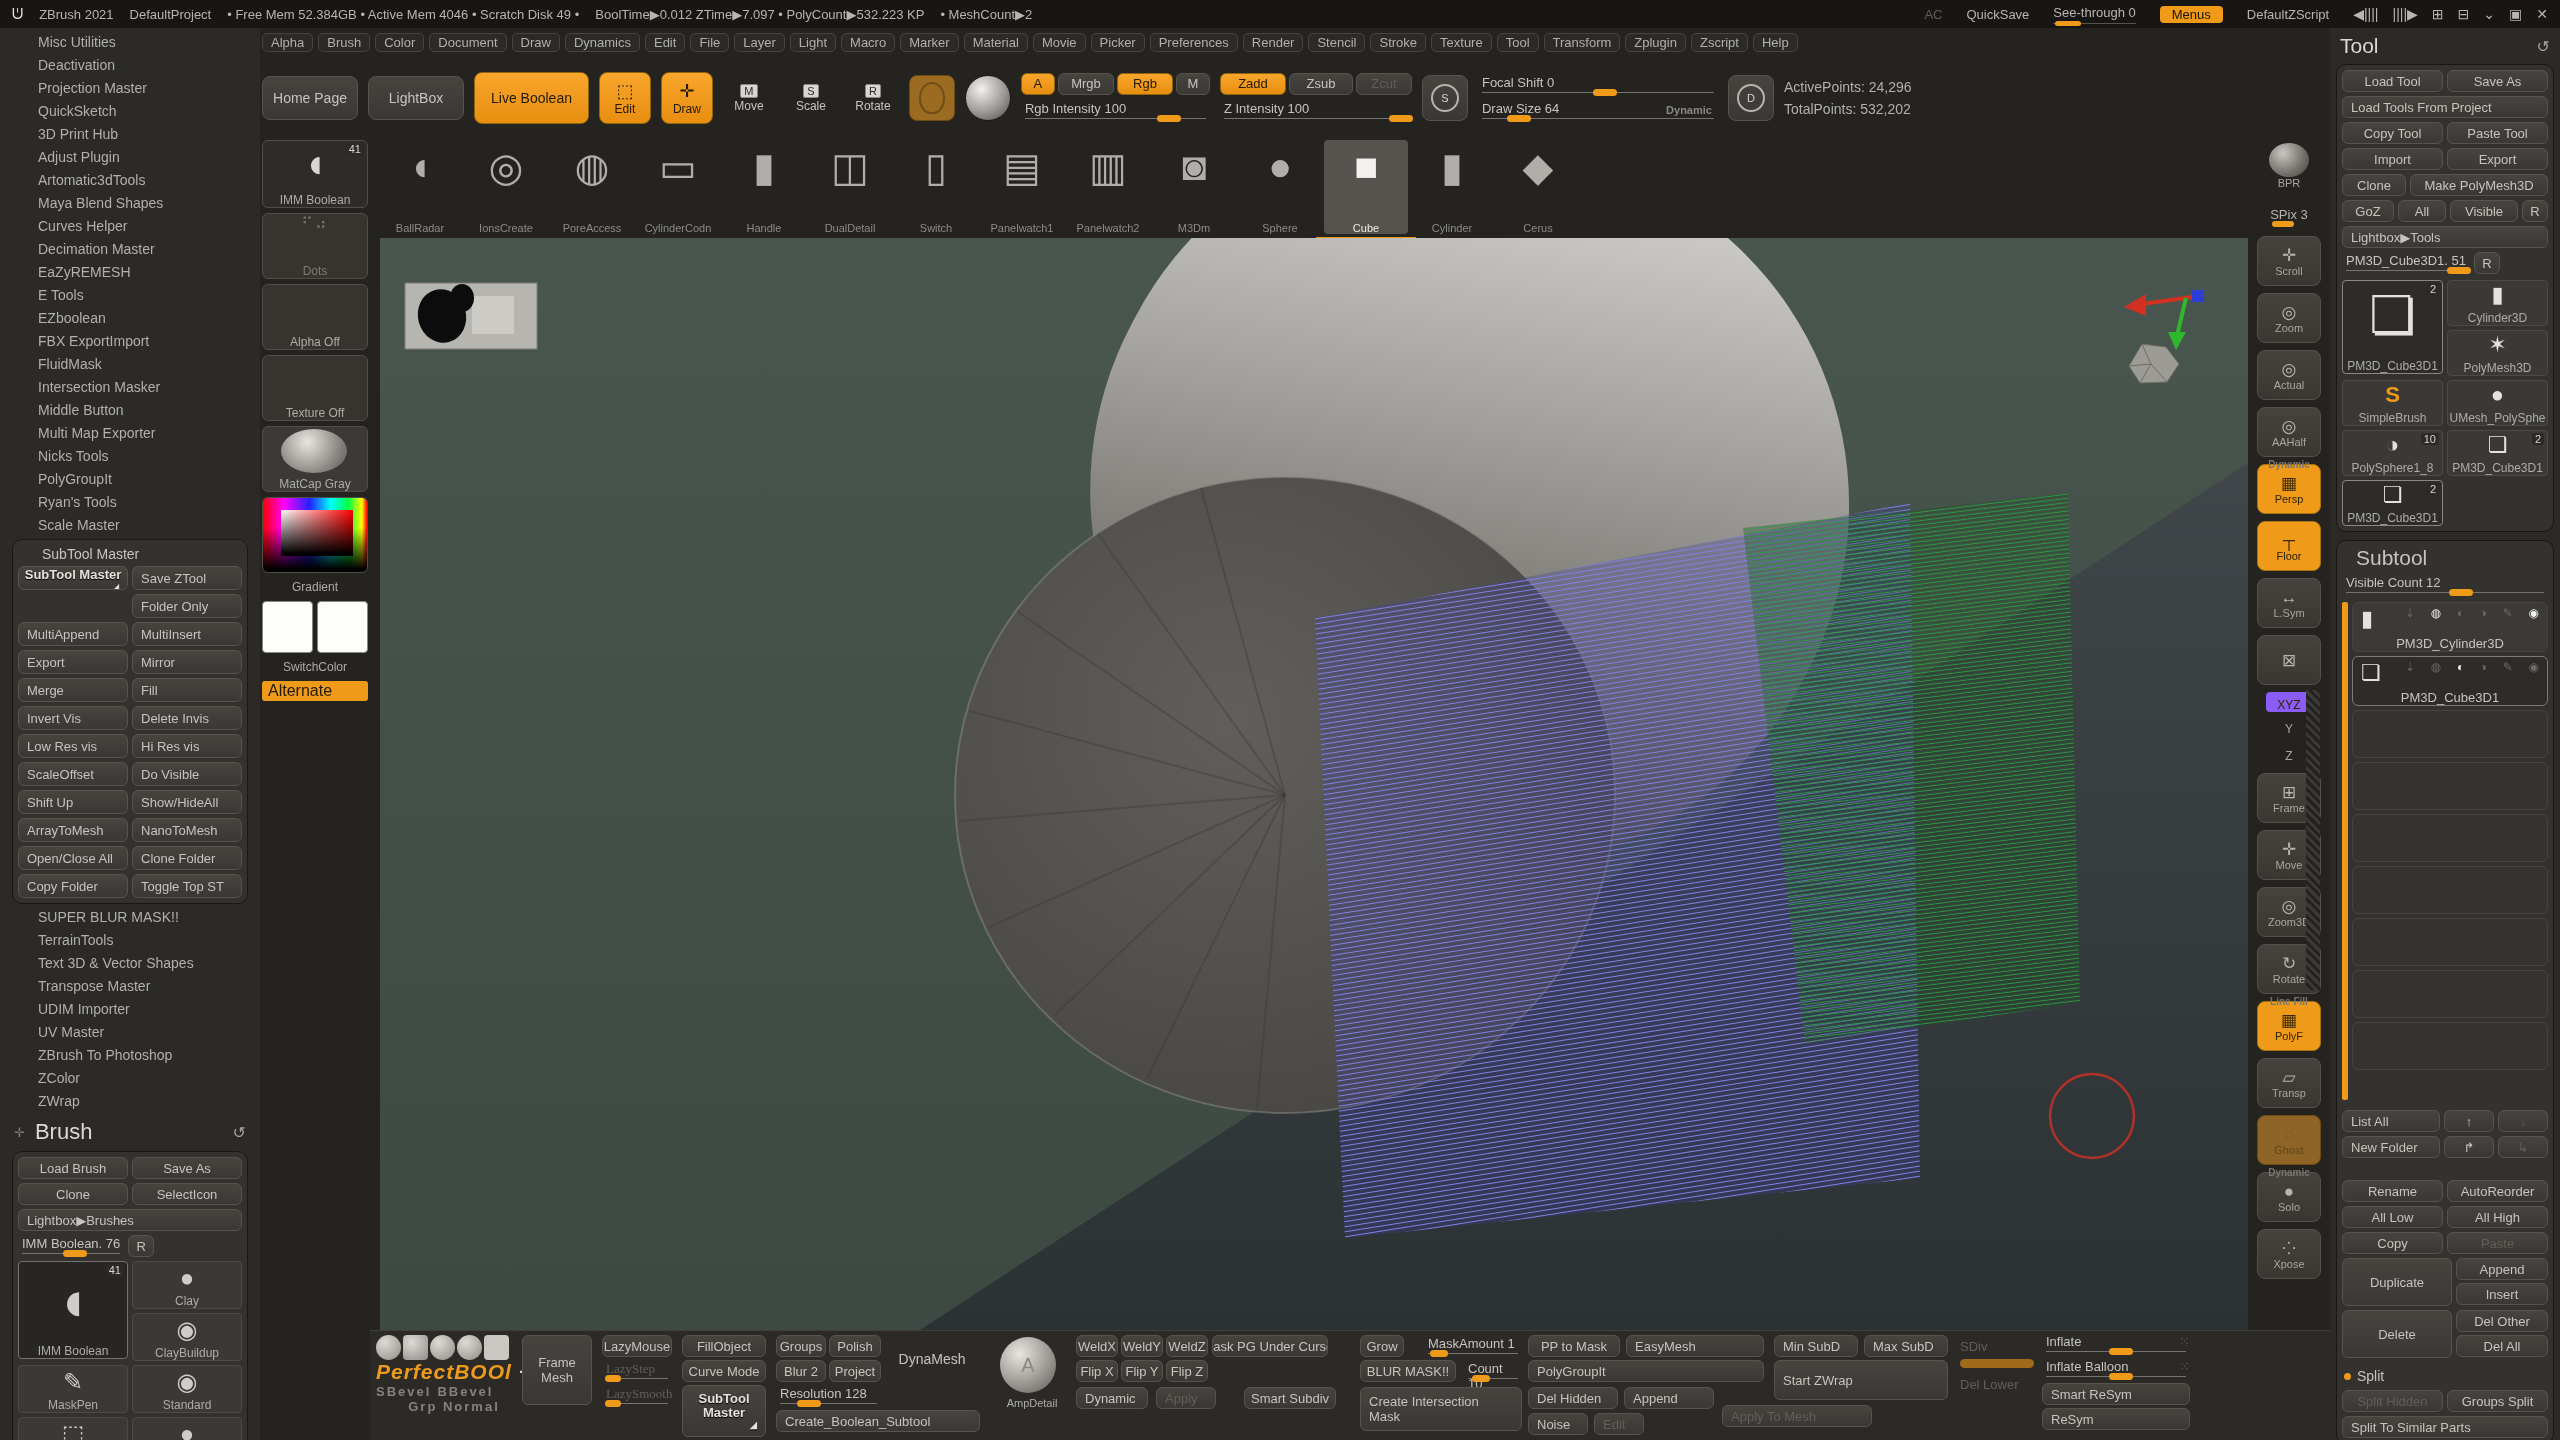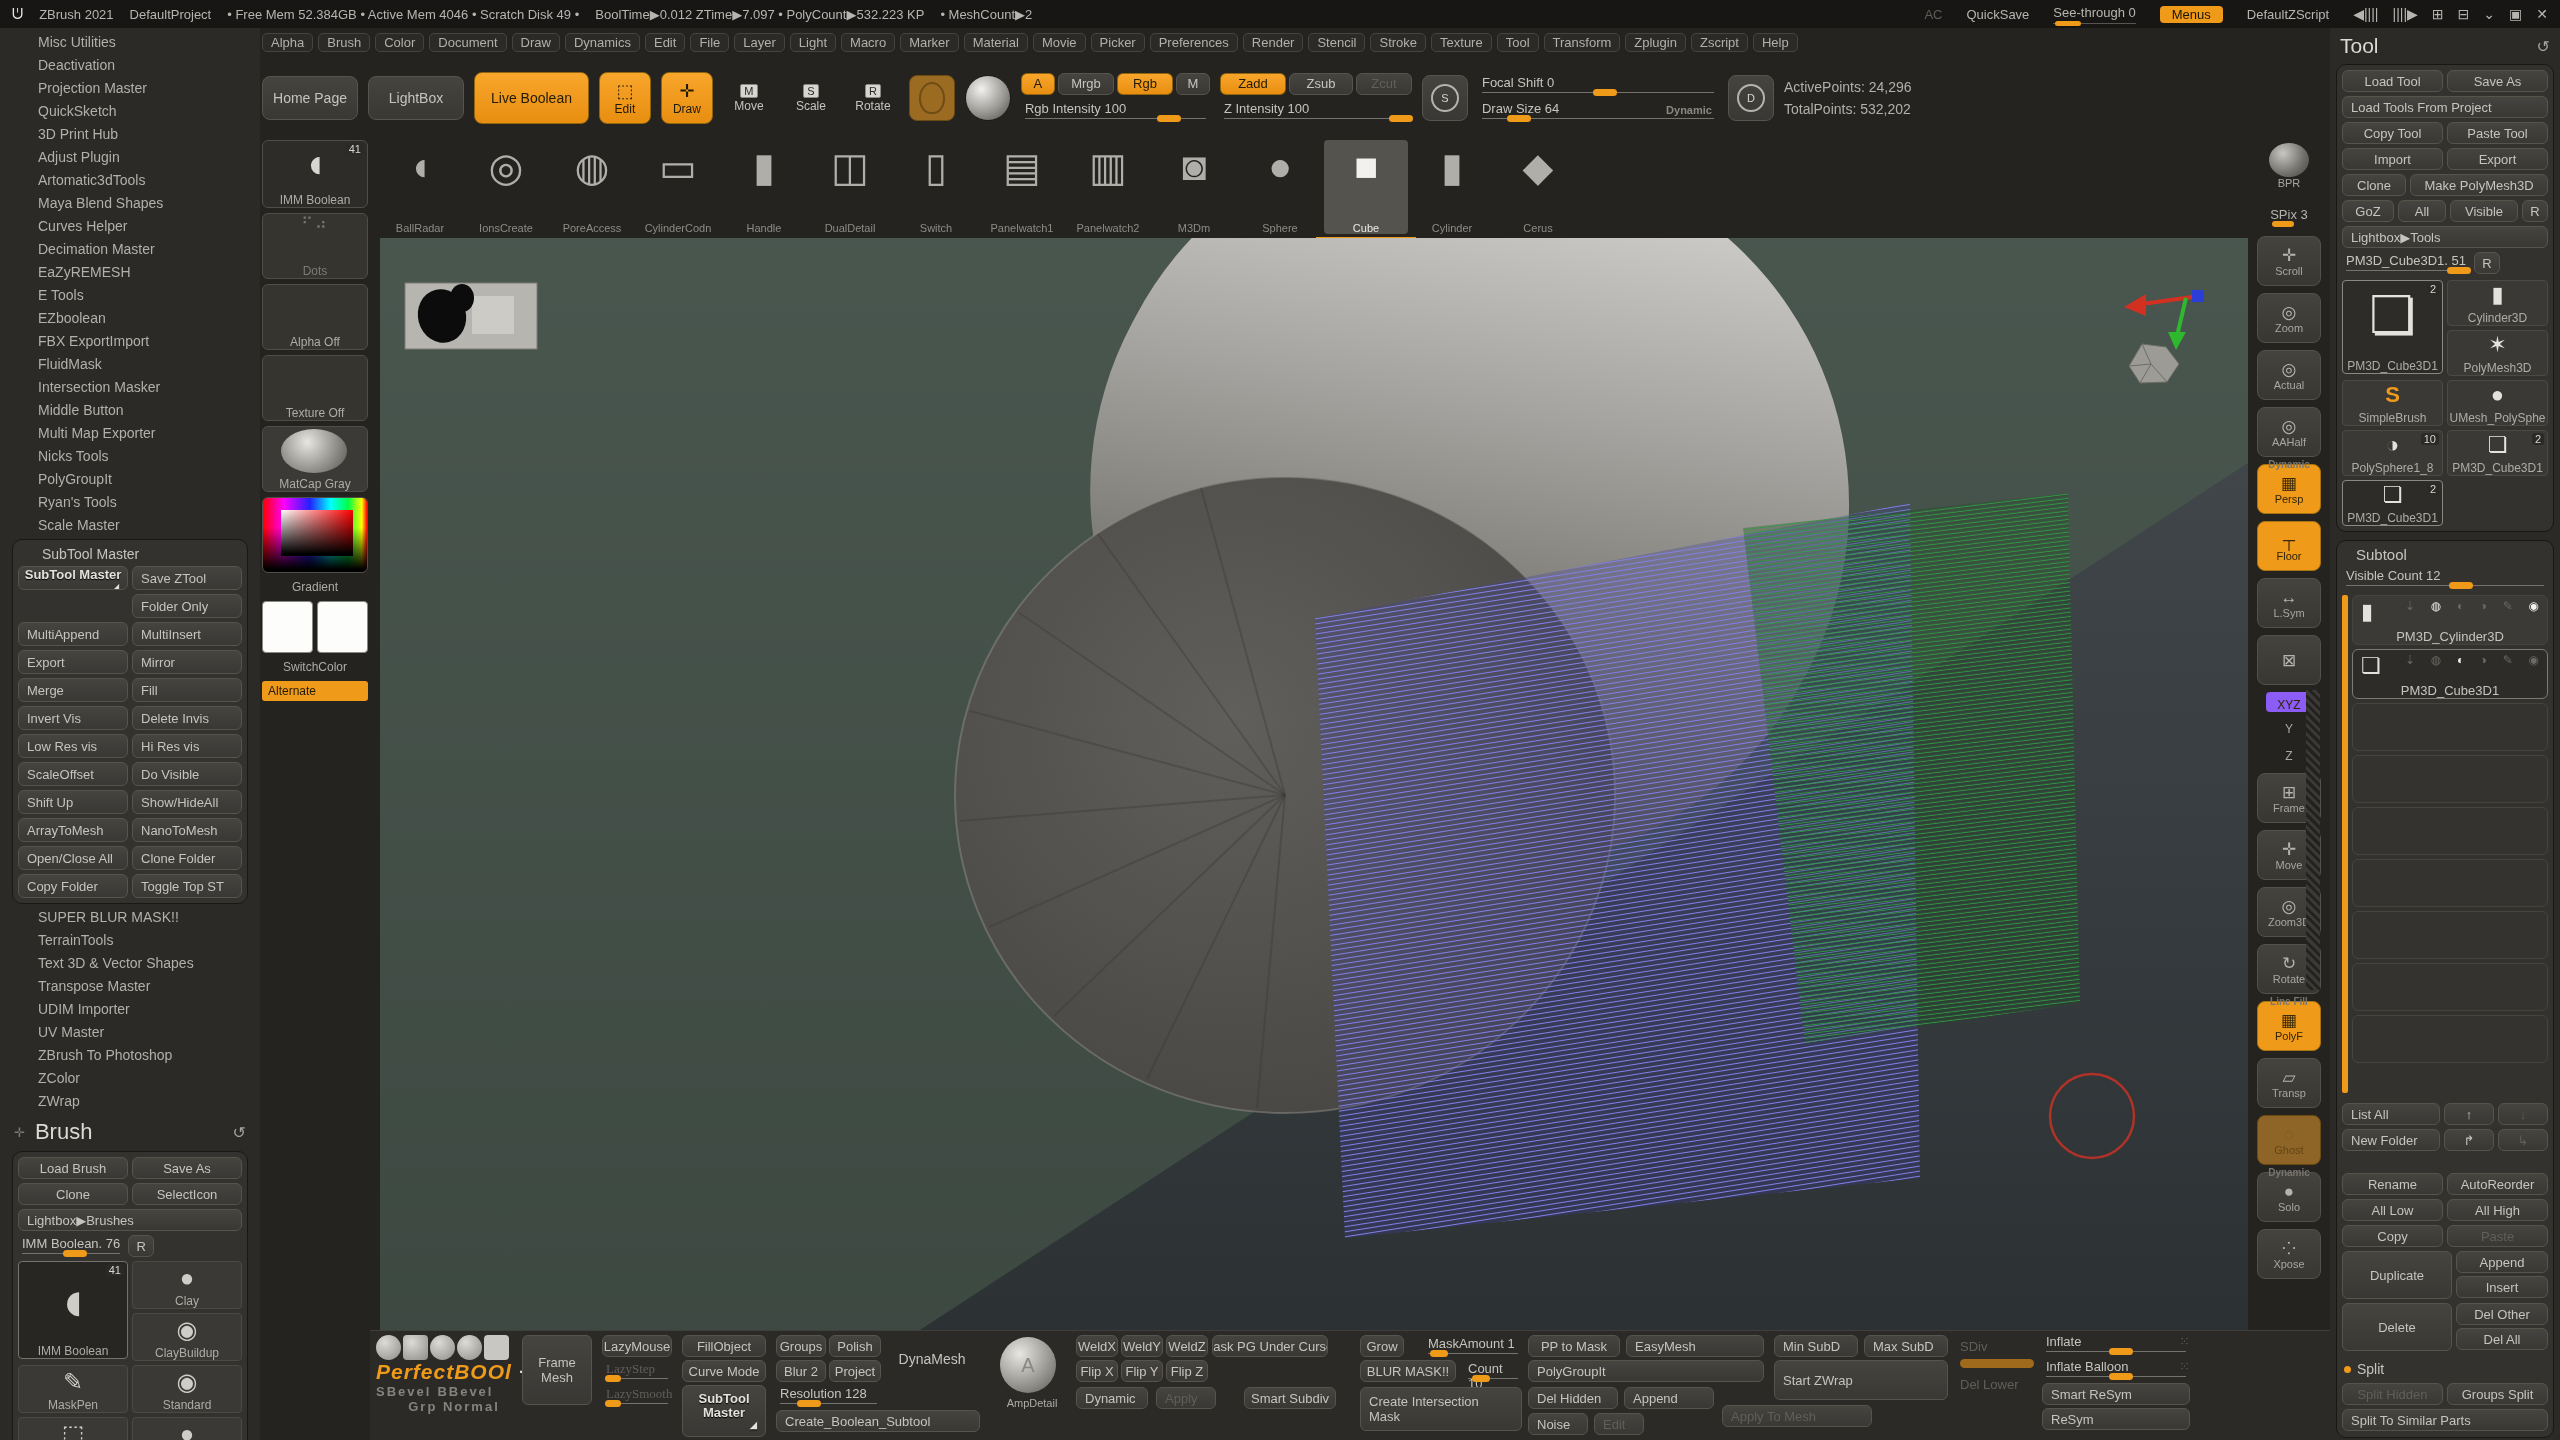--- a/index.html
+++ b/index.html
@@ -63,21 +63,21 @@
   .tray-item{position:relative;background:#3b3a36;border:1px solid #504e48;border-radius:6px;height:64px;display:flex;flex-direction:column;align-items:center;justify-content:flex-end;font-size:12px;color:#aeaca7;overflow:hidden;}
   .tray-item .gi{position:absolute;top:0;left:0;right:0;text-align:center;font-size:40px;color:#d8d6d1;}
   .tray-item.dark{background:#35342f;}
   .tray-item.imm{height:66px;background:#2d2c29;}
   .tray-item.sphere::before{content:"";position:absolute;top:2px;left:18px;width:66px;height:44px;border-radius:50%;background:radial-gradient(circle at 40% 30%,#e8e6e1,#8e8c87 60%,#565450);}
   .tray-item.grad{height:74px;background:linear-gradient(to top,#000 4%,transparent 60%),linear-gradient(to right,#ff0000,#ff00ff 20%,#2222ff 45%,#00ffff 65%,#00ff44 82%,#ffff00 95%,#ff0000);}
   .tray-item.grad::after{content:"";position:absolute;left:18px;top:12px;right:14px;bottom:16px;background:linear-gradient(to bottom,rgba(0,0,0,0),#000 95%),linear-gradient(to right,#fff,#f00);}
   .tray-label{height:18px;line-height:18px;font-size:12px;color:#aeaca7;text-align:center;}
   .swatches{display:flex;gap:4px;height:52px;}
   .swatches i{flex:1;background:#fdfdfb;border-radius:4px;border:1px solid #8a8883;}
-  .alt-btn{height:20px;background:#f09a1a;color:#231a07;border-radius:3px;display:flex;align-items:center;padding:0 6px;font-size:12px;}
+  .alt-btn{height:20px;background:#f09a1a;color:#231a07;border-radius:3px;display:flex;align-items:center;padding:0 6px;font-size:16px;}
   
   .immstrip{position:absolute;left:378px;top:140px;width:1204px;height:94px;display:flex;gap:2px;}
   .immstrip .imm-item{width:84px;position:relative;display:flex;flex-direction:column;align-items:center;justify-content:flex-end;font-size:11px;color:#8d8b86;}
   .immstrip .imm-item .gi{position:absolute;top:4px;left:0;right:0;text-align:center;font-size:40px;color:#b0aea9;}
   .immstrip .imm-item.sel{background:#55534e;border-radius:4px;color:#edebe6;}
   .immstrip .imm-item.sel .gi{color:#f2f1ee;}
   .immstrip .imm-item.sel::after{content:"";position:absolute;left:-8px;right:-8px;bottom:-8px;height:5px;background:#f09a1a;}
   
   .canvas{position:absolute;left:380px;top:238px;width:1868px;height:1092px;background:#33383b;}
   
@@ -767,21 +767,21 @@
             <span class="badge">2</span>
           </div>
           <div class="tthumb sel">
             <span class="gi">❏</span>
             <span class="gl">PM3D_Cube3D1</span>
             <span class="badge">2</span>
           </div>
         </div>
     </div>
     <div class="rp-box" style="margin-top:8px;flex:1">
-      <div class="ph" style="font-size:15px;padding-left:14px">Subtool</div>
+      <div class="ph" style="font-size:21px;padding-left:14px">Subtool</div>
       <div class="slider">
           <span>Visible Count 12</span>
           <i class="track"></i>
           <i class="pill" style="left:52%"></i>
         </div>
       <div class="st-list">
         <div class="st-row">
           <span class="st-thumb">▮</span>
           <span class="st-icons">
               <span>⇣</span>

